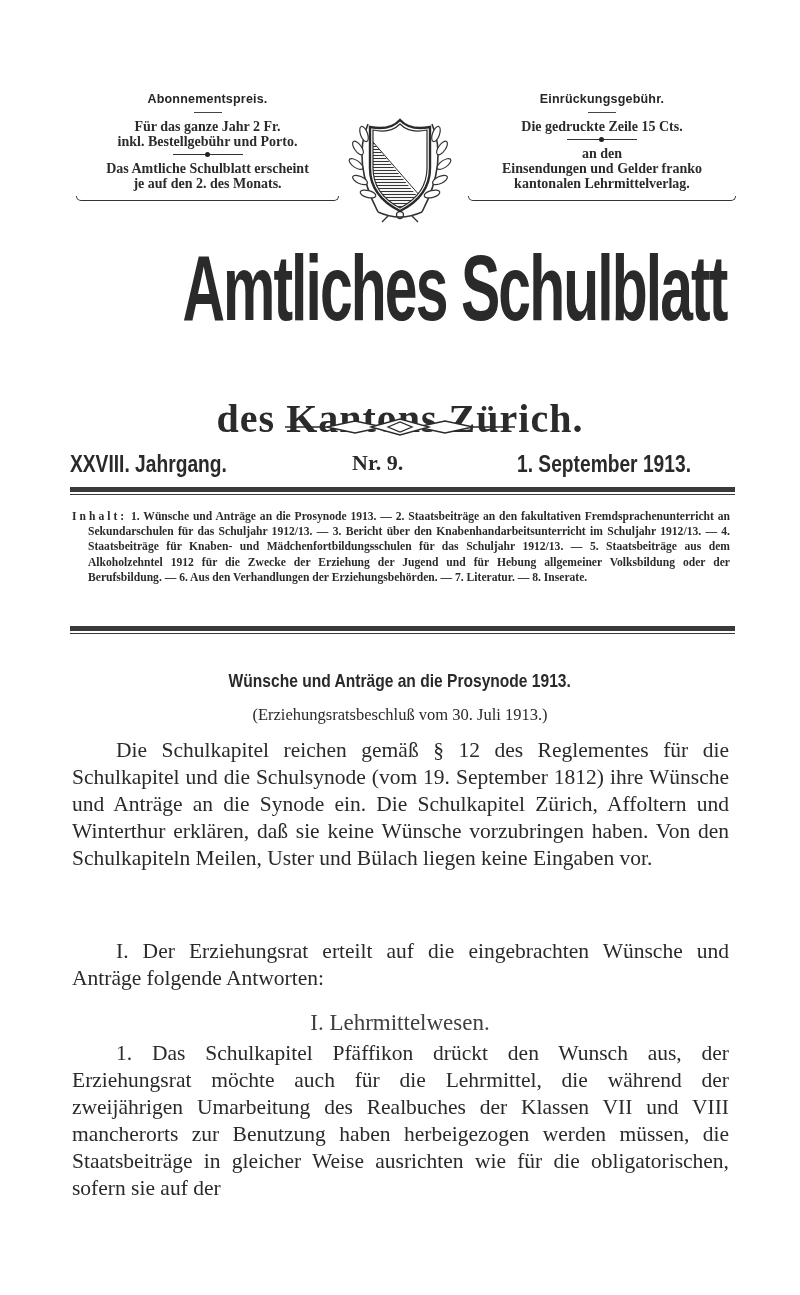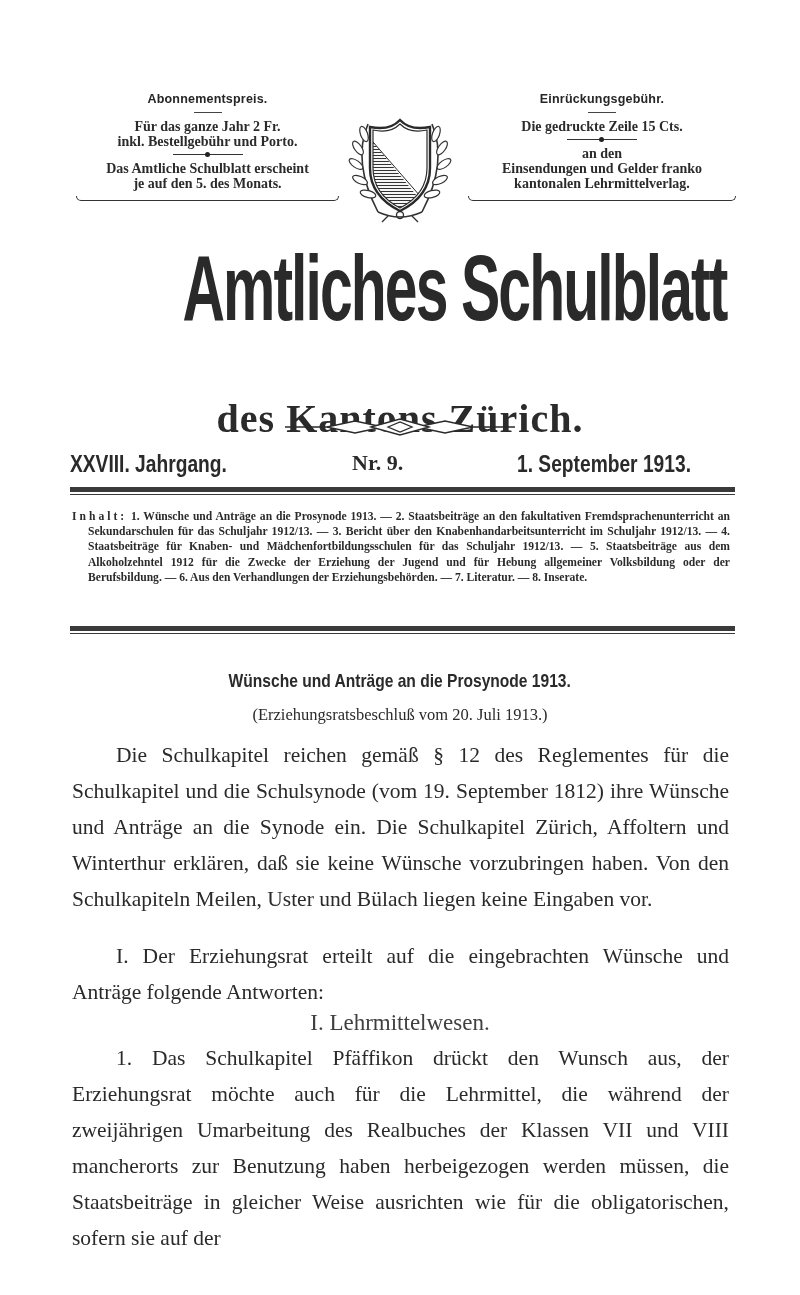--- a/index.html
+++ b/index.html
@@ -77,40 +77,40 @@
       font-size: 19px; line-height: 30px; color: #2a2a2a;
     }
     .article-title span { display: inline-block; transform: scaleX(0.82); white-space: nowrap; }
     .article-sub {
       position: absolute; left: 60px; top: 705px; width: 680px; text-align: center;
       font-size: 16.5px; line-height: 20px; color: #2a2a2a;
     }
 
     .body-text {
       position: absolute; left: 72px; width: 657px;
-      font-family: "Liberation Serif", serif; font-size: 21.5px; line-height: 36px;
+      font-family: "Liberation Serif", serif; font-size: 21.5px; line-height: 27px;
       color: #2a2a2a; text-align: justify; text-align-last: left;
     }
     .body-text.indent { text-indent: 44px; }
     .centered-heading {
       position: absolute; left: 60px; top: 1009px; width: 680px; text-align: center;
       font-size: 23px; line-height: 27px; color: #404040;
     }
   </style>
 </head>
 <body>
 
 <div class="hbox hbox-left">
   <div class="hlabel">Abonnementspreis.</div>
   <div class="shortrule"></div>
   <div class="line">Für das ganze Jahr 2 Fr.</div>
   <div class="line">inkl. Bestellgebühr und Porto.</div>
   <div class="dotrule"></div>
   <div class="line">Das Amtliche Schulblatt erscheint</div>
-  <div class="line">je auf den 5. des Monats.</div>
+  <div class="line">je auf den 2. des Monats.</div>
   <div class="bracket"></div>
 </div>
 
 <svg class="emblem" viewBox="0 0 124 112">
   <defs>
     <pattern id="hatch" width="3" height="3" patternUnits="userSpaceOnUse">
       <line x1="0" y1="1.5" x2="3" y2="1.5" stroke="#333" stroke-width="1.1"></line>
     </pattern>
     <clipPath id="shieldClip">
       <path d="M35 18 Q52 22 62 12 Q72 22 89 18 L89 56 Q89 82 62 96 Q35 82 35 56 Z"></path>
@@ -187,20 +187,20 @@
 </div>
 
 <div class="double-rule" style="top:626px;">
   <div class="thick"></div>
     <div class="thin"></div>
 </div>
 
 <div class="article-title">
   <span>Wünsche und Anträge an die Prosynode 1913.</span>
 </div>
-<div class="article-sub">(Erziehungsratsbeschluß vom 20. Juli 1913.)</div>
+<div class="article-sub">(Erziehungsratsbeschluß vom 30. Juli 1913.)</div>
 
 <div class="body-text indent" style="top:737px;">Die Schulkapitel reichen gemäß § 12 des Reglementes für die Schulkapitel und die Schulsynode (vom 19. September 1812) ihre Wünsche und Anträge an die Synode ein. Die Schulkapitel Zürich, Affoltern und Winterthur erklären, daß sie keine Wünsche vorzubringen haben. Von den Schulkapiteln Meilen, Uster und Bülach liegen keine Eingaben vor.</div>
 <div class="body-text indent" style="top:938px;">I. Der Erziehungsrat erteilt auf die eingebrachten Wünsche und Anträge folgende Antworten:</div>
 
 <div class="centered-heading">I. Lehrmittelwesen.</div>
 
 <div class="body-text indent" style="top:1040px;">1. Das Schulkapitel Pfäffikon drückt den Wunsch aus, der Erziehungsrat möchte auch für die Lehrmittel, die während der zweijährigen Umarbeitung des Realbuches der Klassen VII und VIII mancherorts zur Benutzung haben herbeigezogen werden müssen, die Staatsbeiträge in gleicher Weise ausrichten wie für die obligatorischen, sofern sie auf der</div>
 
 </body></html>

